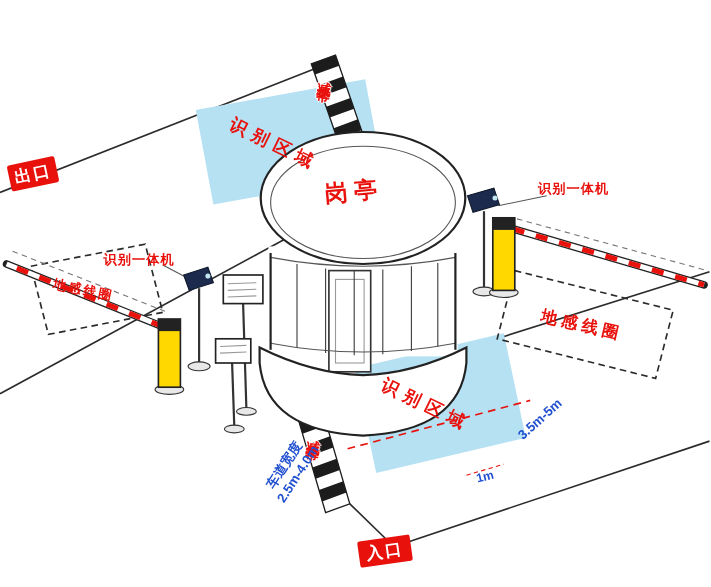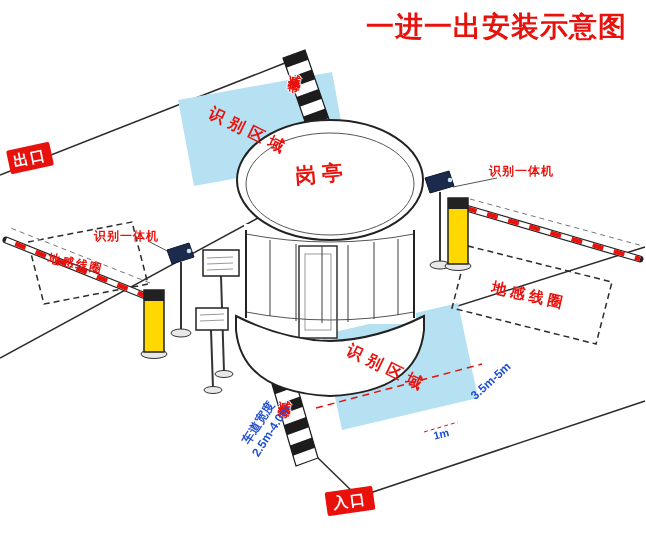--- a/index.html
+++ b/index.html
@@ -181,21 +181,20 @@
       <line class="guide" x1="470" y1="199" x2="643" y2="246"></line>
       <line class="arm-outline" x1="466" y1="208" x2="640" y2="259"></line>
       <line class="arm-white" x1="466" y1="208" x2="640" y2="259"></line>
       <line class="arm-red" x1="466" y1="208" x2="640" y2="259"></line>
       <ellipse class="pbase" cx="458" cy="266" rx="13" ry="4.5"></ellipse>
       <rect class="post" x="448" y="198" width="20" height="66"></rect>
       <rect class="cap" x="448" y="198" width="20" height="11"></rect>
     </g>
   </svg>
 
-  <div class="label title">一进一出安装示意图</div>
 
   <div class="badge badge-exit">出口</div>
   <div class="badge badge-entrance">入口</div>
 
   <div class="label booth-label">岗亭</div>
 
   <div class="label machine-label machine-left">识别一体机</div>
   <div class="label machine-label machine-right">识别一体机</div>
 
   <div class="label zone-label zone-top">识别区域</div>

